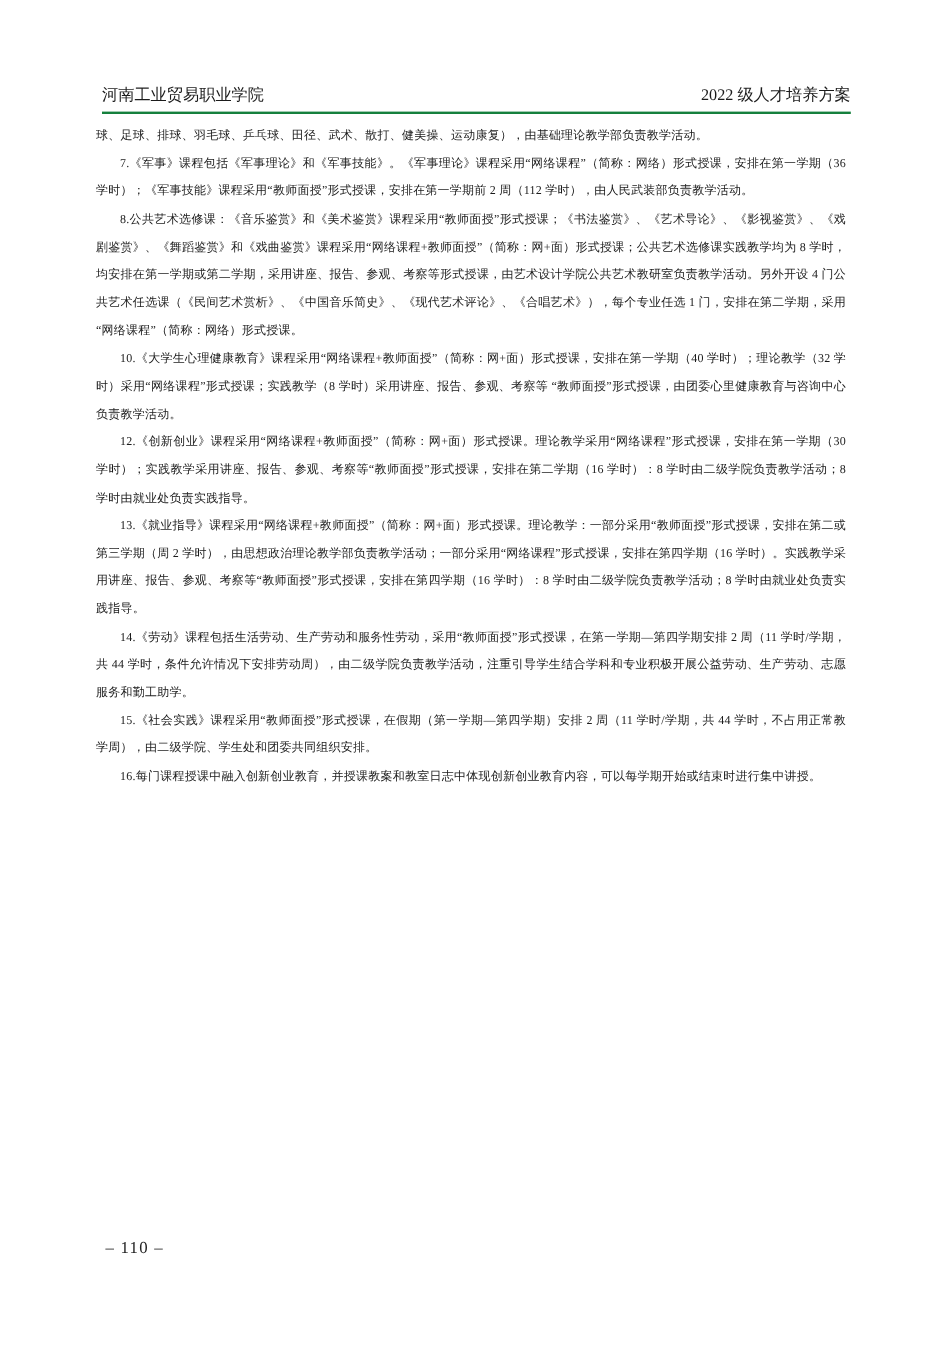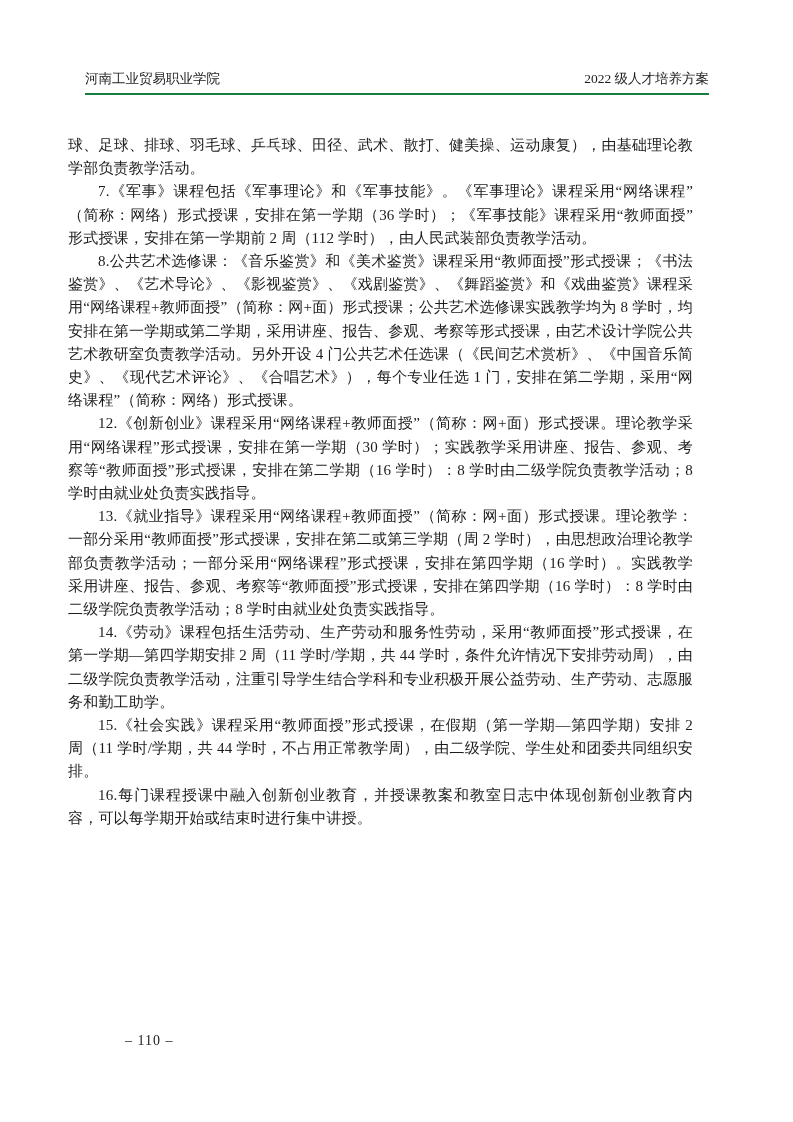--- a/index.html
+++ b/index.html
@@ -29,61 +29,60 @@
     line-height: 18px;
     padding-bottom: 5px;
     border-bottom: 2px solid #15803d;
   }
   .header .left, .header .right {
     white-space: nowrap;
   }
   .body-text {
     position: absolute;
     top: 102px;
-    left: 68px;
+    left: 80px;
     width: 625px;
-    font-size: 15px;
+    font-size: 10px;
     line-height: 23.2px;
     text-align: justify;
     letter-spacing: 0.2px;
-    margin-top: 32px;
   }
   .body-text p {
     margin: 0;
     padding: 0;
     text-indent: 2em;
   }
   .body-text p.continuation {
     text-indent: 0;
   }
   .footer {
     position: absolute;
     left: 88px;
     top: 1032px;
     font-size: 14px;
     line-height: 18px;
     color: #222222;
     letter-spacing: 1px;
-    margin-left: 37px;
   }
 </style>
 </head>
 <body>
 
 <div class="page">
 
   <div class="header">
     <span class="left">河南工业贸易职业学院</span>
     <span class="right">2022 级人才培养方案</span>
   </div>
 
   <div class="body-text">
     <p class="continuation">球、足球、排球、羽毛球、乒乓球、田径、武术、散打、健美操、运动康复），由基础理论教学部负责教学活动。</p>
     <p>7.《军事》课程包括《军事理论》和《军事技能》。《军事理论》课程采用“网络课程”（简称：网络）形式授课，安排在第一学期（36 学时）；《军事技能》课程采用“教师面授”形式授课，安排在第一学期前 2 周（112 学时），由人民武装部负责教学活动。</p>
     <p>8.公共艺术选修课：《音乐鉴赏》和《美术鉴赏》课程采用“教师面授”形式授课；《书法鉴赏》、《艺术导论》、《影视鉴赏》、《戏剧鉴赏》、《舞蹈鉴赏》和《戏曲鉴赏》课程采用“网络课程+教师面授”（简称：网+面）形式授课；公共艺术选修课实践教学均为 8 学时，均安排在第一学期或第二学期，采用讲座、报告、参观、考察等形式授课，由艺术设计学院公共艺术教研室负责教学活动。另外开设 4 门公共艺术任选课（《民间艺术赏析》、《中国音乐简史》、《现代艺术评论》、《合唱艺术》），每个专业任选 1 门，安排在第二学期，采用“网络课程”（简称：网络）形式授课。</p>
+    <p>10.《大学生心理健康教育》课程采用“网络课程+教师面授”（简称：网+面）形式授课，安排在第一学期（40 学时）；理论教学（32 学时）采用“网络课程”形式授课；实践教学（8 学时）采用讲座、报告、参观、考察等 “教师面授”形式授课，由团委心里健康教育与咨询中心负责教学活动。</p>
     <p>12.《创新创业》课程采用“网络课程+教师面授”（简称：网+面）形式授课。理论教学采用“网络课程”形式授课，安排在第一学期（30 学时）；实践教学采用讲座、报告、参观、考察等“教师面授”形式授课，安排在第二学期（16 学时）：8 学时由二级学院负责教学活动；8 学时由就业处负责实践指导。</p>
     <p>13.《就业指导》课程采用“网络课程+教师面授”（简称：网+面）形式授课。理论教学：一部分采用“教师面授”形式授课，安排在第二或第三学期（周 2 学时），由思想政治理论教学部负责教学活动；一部分采用“网络课程”形式授课，安排在第四学期（16 学时）。实践教学采用讲座、报告、参观、考察等“教师面授”形式授课，安排在第四学期（16 学时）：8 学时由二级学院负责教学活动；8 学时由就业处负责实践指导。</p>
     <p>14.《劳动》课程包括生活劳动、生产劳动和服务性劳动，采用“教师面授”形式授课，在第一学期—第四学期安排 2 周（11 学时/学期，共 44 学时，条件允许情况下安排劳动周），由二级学院负责教学活动，注重引导学生结合学科和专业积极开展公益劳动、生产劳动、志愿服务和勤工助学。</p>
     <p>15.《社会实践》课程采用“教师面授”形式授课，在假期（第一学期—第四学期）安排 2 周（11 学时/学期，共 44 学时，不占用正常教学周），由二级学院、学生处和团委共同组织安排。</p>
     <p>16.每门课程授课中融入创新创业教育，并授课教案和教室日志中体现创新创业教育内容，可以每学期开始或结束时进行集中讲授。</p>
   </div>
 
   <div class="footer">
     <span>– 110 –</span>
   </div>

